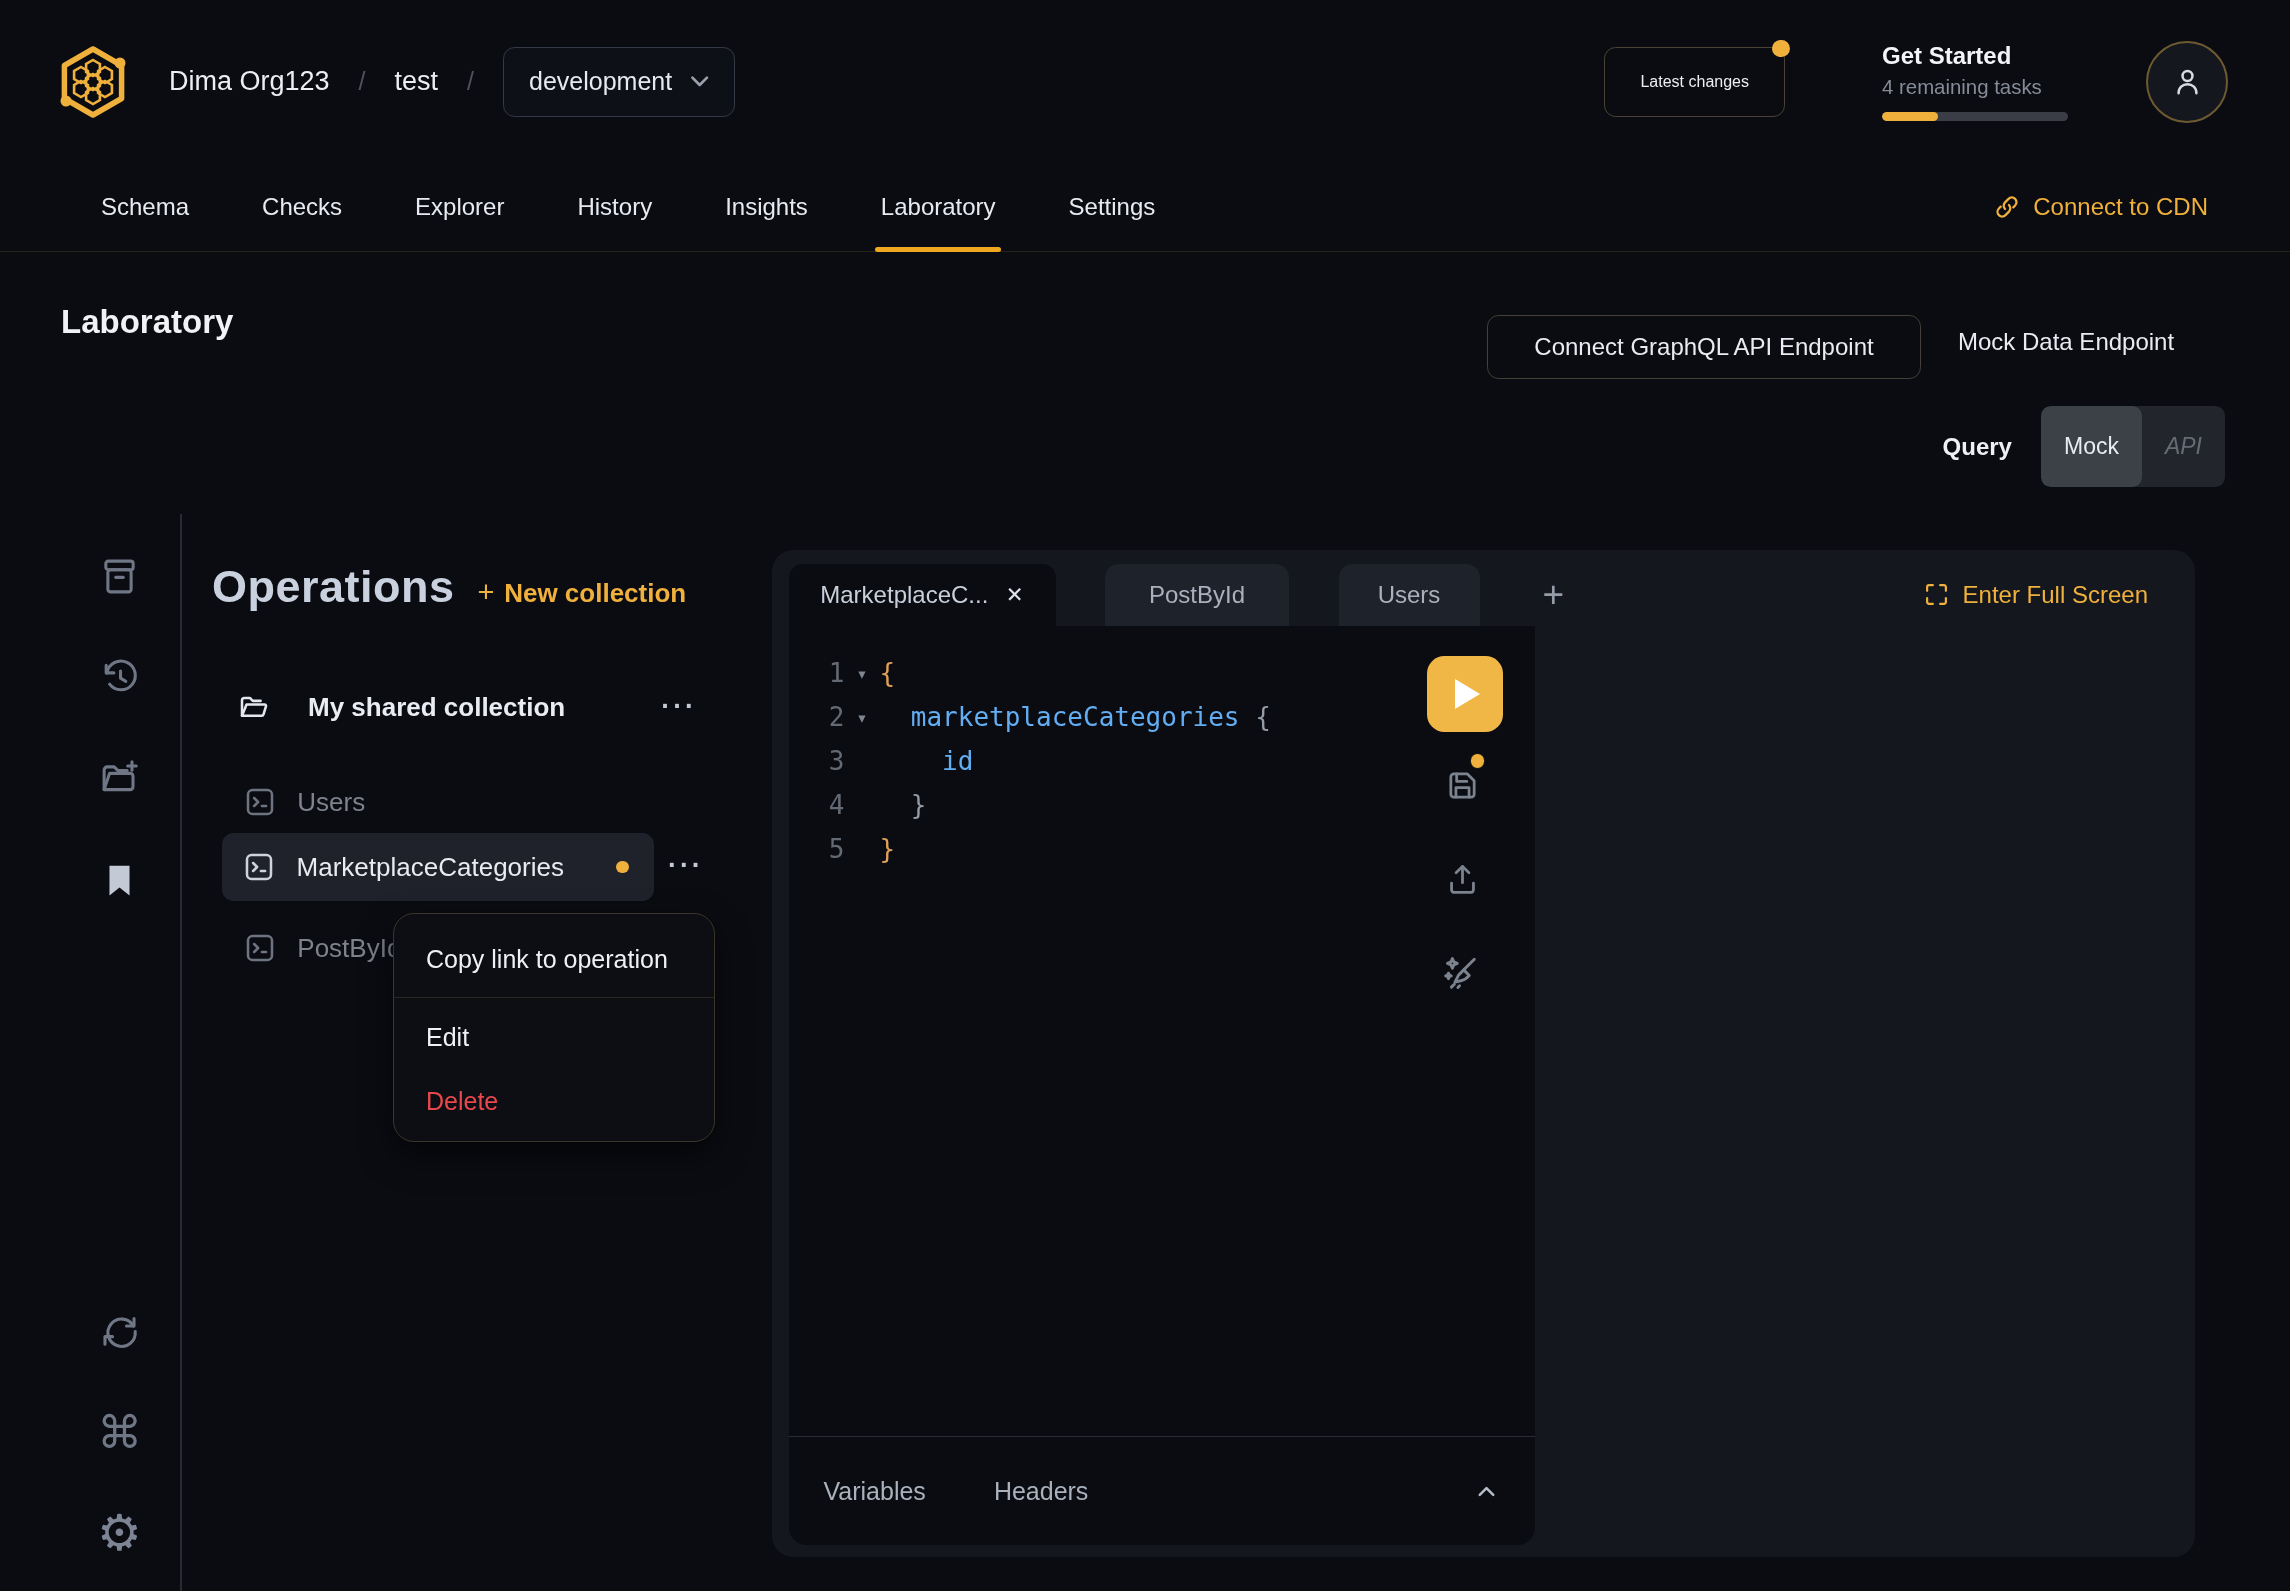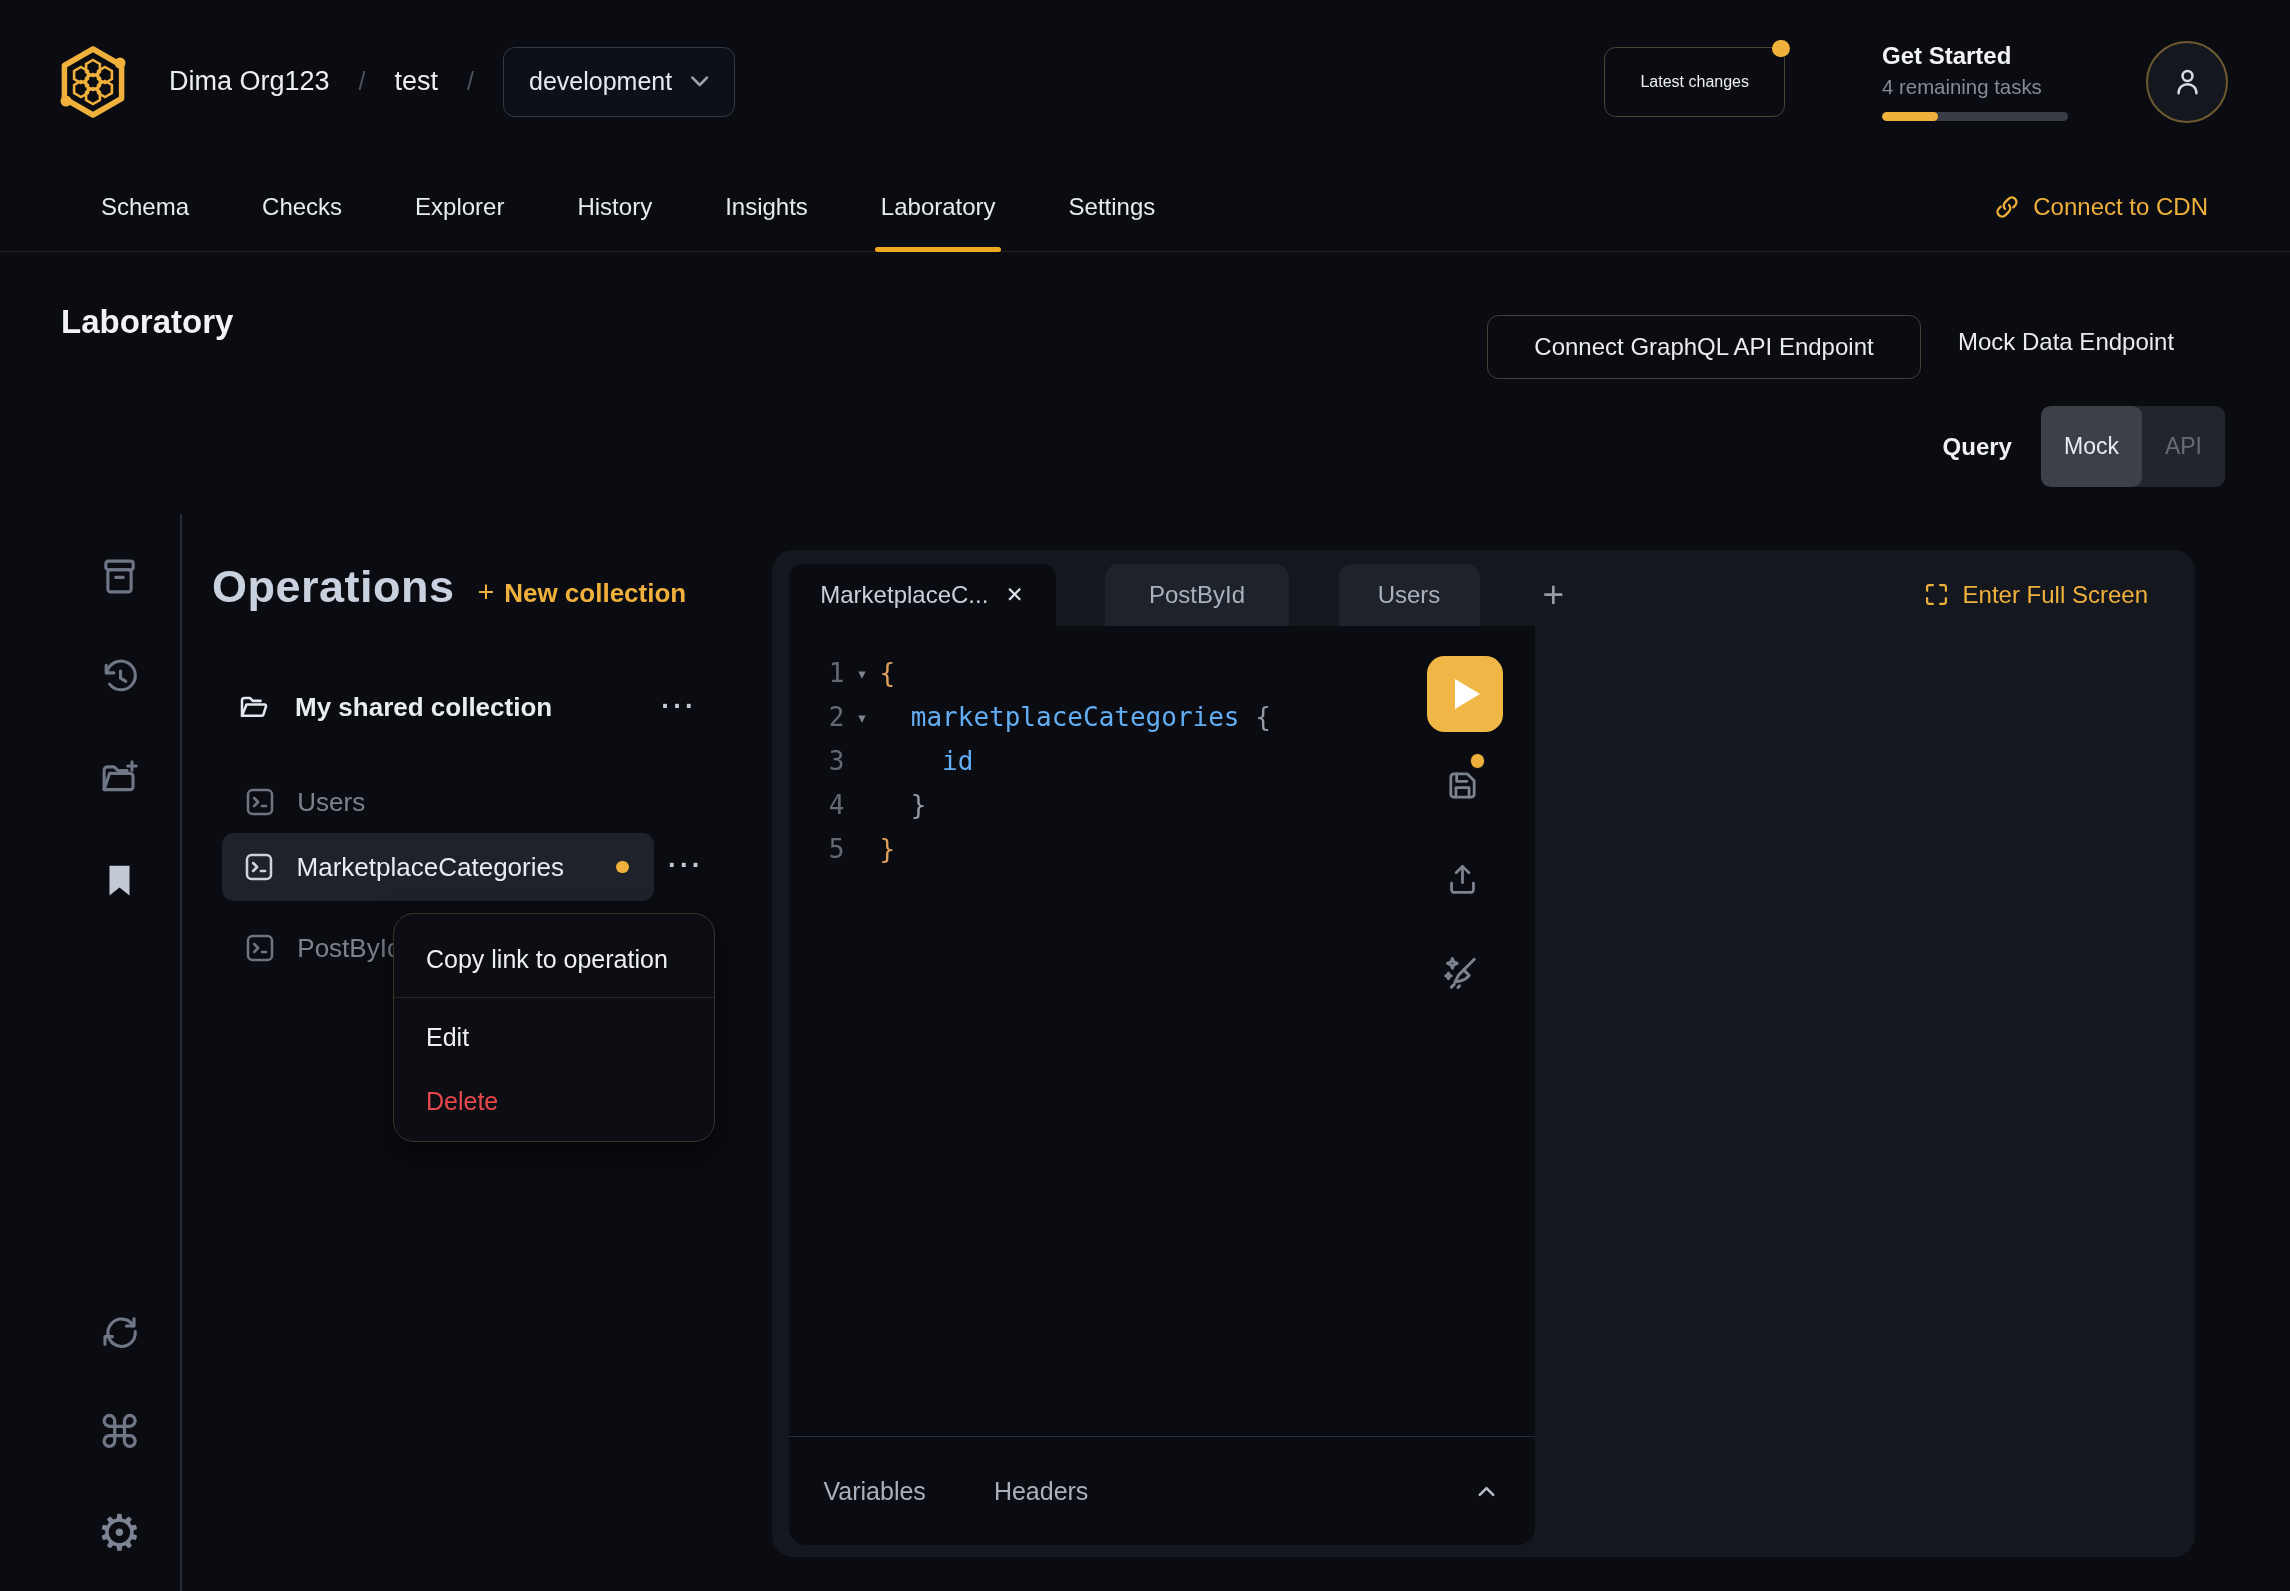--- a/index.html
+++ b/index.html
@@ -46,38 +46,38 @@
   .connect-endpoint { position:absolute; left:1487px; top:315px; width:434px; height:64px; border-radius:11.6px;
                       border:1.5px solid #454038; background:transparent; color:#e9ebf0; font-size:24px;
                       font-family:"Liberation Sans", sans-serif; cursor:pointer; }
   .mock-endpoint { position:absolute; left:1958px; top:328px; background:none; border:none; color:#e9ebf0;
                    font-size:24px; font-family:"Liberation Sans", sans-serif; cursor:pointer; }
   .query-toggle { position:absolute; top:406px; right:65px; display:flex; align-items:center; gap:29px; }
   .qt-label { font-size:24px; font-weight:700; color:#eef0f4; }
   .segmented { display:flex; background:#22252c; border-radius:9.7px; overflow:hidden; }
   .seg { font-size:23px; padding:27px 23px; cursor:pointer; }
   .seg.on { background:#3c4047; color:#e9ebf0; border-radius:9.7px; }
-  .seg.off { color:#666c77; }
+  .seg.off { color:#666c77;font-style:italic; }
 
   
   .rail-btn { position:absolute; left:97px; width:45px; height:45px; display:flex; align-items:center;
               justify-content:center; color:#6f7787; cursor:pointer; background:none; border:none; }
   .rail-btn.lit { color:#c3cad5; }
   .glyph-cmd { font-size:45px; line-height:45px; font-family:"DejaVu Sans", sans-serif; }
   .glyph-gear { font-size:50px; line-height:45px; color:#7d8594; font-family:"DejaVu Sans", sans-serif; }
   .v-divider { position:absolute; left:180px; top:514px; bottom:0; width:1.9px; background:#272b35; }
 
   
   .ops-head { position:absolute; left:212px; top:561px; display:flex; align-items:baseline; gap:23px; }
   .ops-title { font-size:45px; font-weight:700; color:#c9d1de; letter-spacing:0.5px; }
   .new-coll { display:flex; align-items:baseline; gap:9.7px; color:#f0b03c; cursor:pointer; }
   .new-coll .plus { font-size:29px; }
   .new-coll .lbl { font-size:26px; font-weight:600; }
   .coll-head { position:absolute; left:238px; top:691px; width:459px; display:flex; align-items:center; }
-  .coll-head .name { margin-left:25px; font-size:26px; font-weight:600; color:#e9ecf1; }
+  .coll-head .name { margin-left:38px; font-size:26px; font-weight:600; color:#e9ecf1; }
   .dots { letter-spacing:2.9px; font-size:27px; font-weight:700; color:#c3cad5; cursor:pointer; background:none; border:none; line-height:19.4px; }
   .coll-head .dots { margin-left:auto; }
   .op-row { position:absolute; display:flex; align-items:center; height:62px; cursor:pointer; }
   .op-row .op-label { margin-left:21.3px; font-size:26px; color:#7d828c; }
   .op-row.sel { left:222px; top:833px; width:432px; height:68px; background:#1f222b; border-radius:11.6px; padding-left:21.3px; }
   .op-row.sel .op-label { color:#e8ebf0; }
   .op-dot { width:12.6px; height:12.6px; border-radius:50%; background:#f0b03c; margin-left:auto; margin-right:25px; }
   .row-dots { position:absolute; left:668px; top:856px; }
 
   

